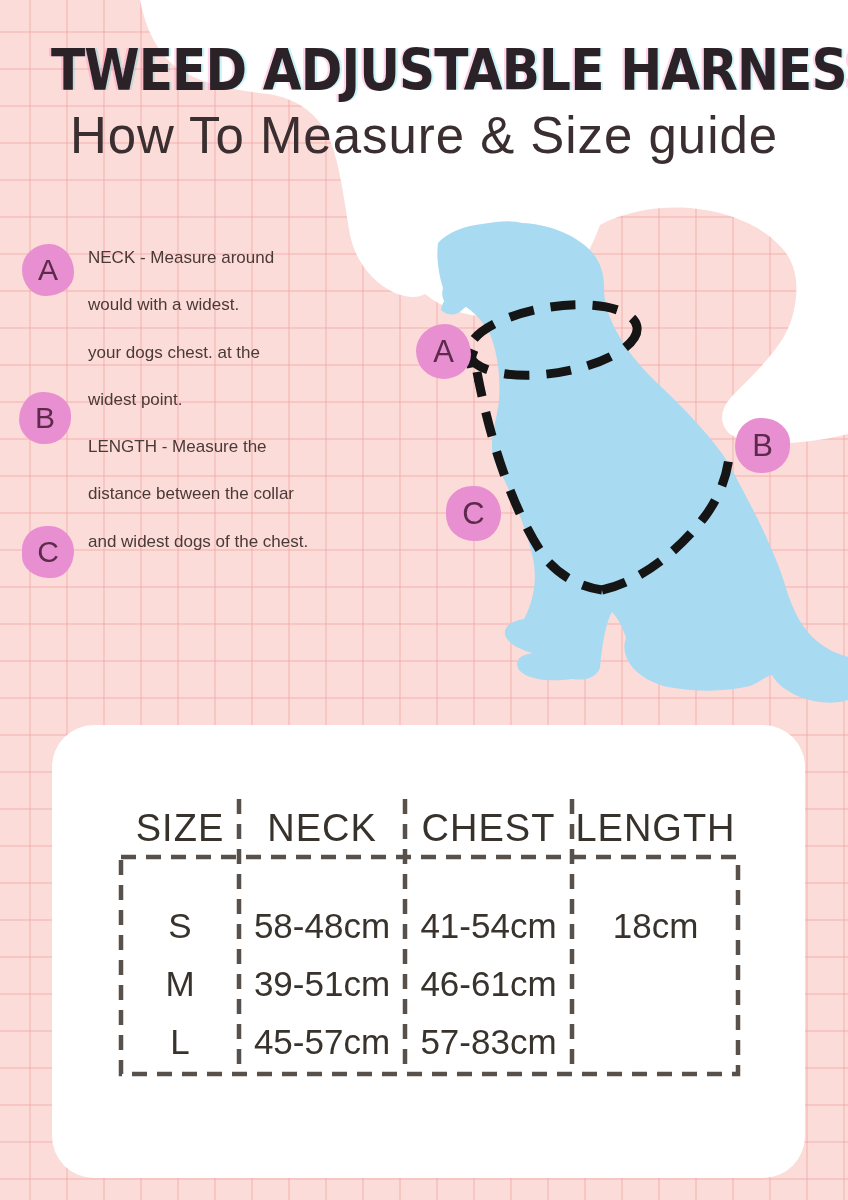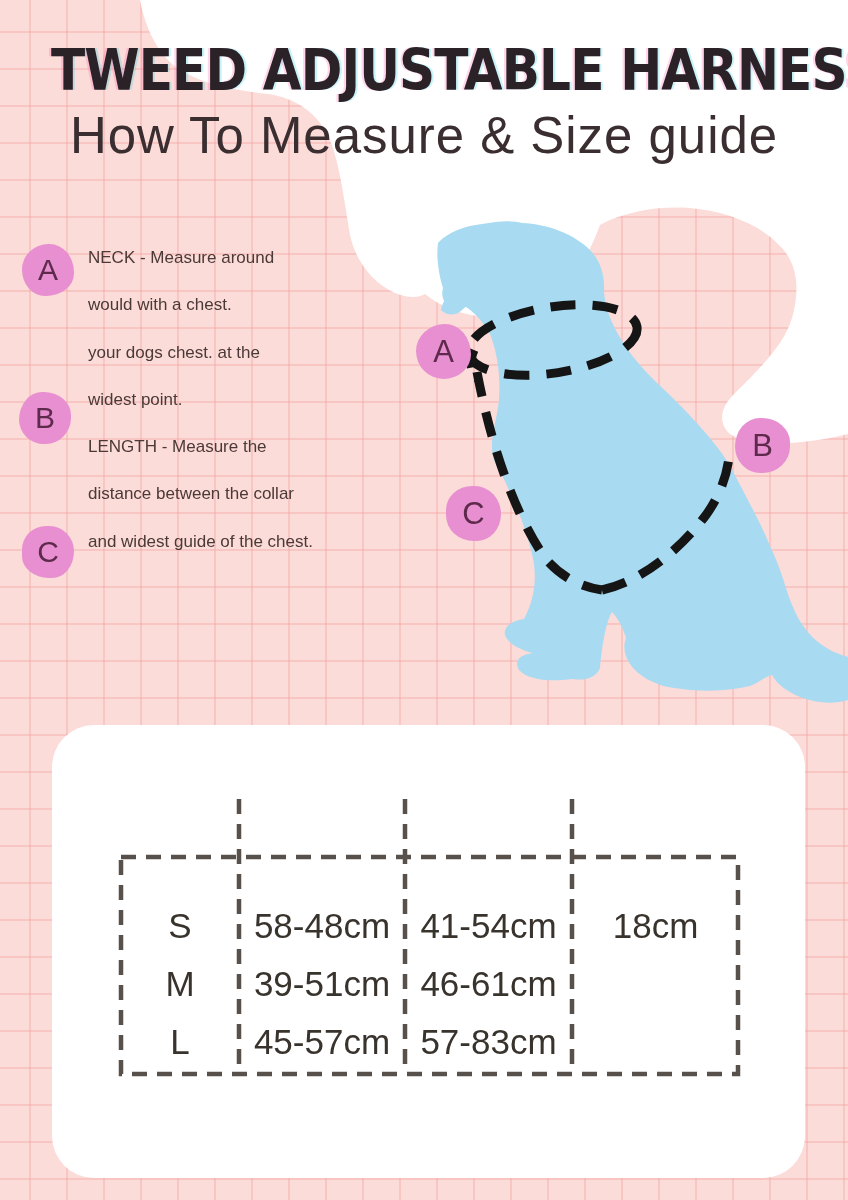--- a/index.html
+++ b/index.html
@@ -143,36 +143,42 @@
       <path stroke-dasharray="25 16" d="M 477 372 C 490 440 512 510 545 558 C 560 576 580 587 602 590"></path>
       <path stroke-dasharray="25 16" d="M 602 590 C 640 582 680 550 706 515 C 719 497 727 476 729 457"></path>
     </g>
   </svg>
 
   <div class="title">TWEED ADJUSTABLE HARNESS</div>
   <div class="subtitle">How To Measure &amp; Size guide</div>
 
   <div class="instructions">
     <div class="instr-line">NECK - Measure around</div>
-    <div class="instr-line">would with a chest.</div>
+    <div class="instr-line">would with a widest.</div>
     <div class="instr-line">your dogs chest. at the</div>
     <div class="instr-line">widest point.</div>
     <div class="instr-line">LENGTH - Measure the</div>
     <div class="instr-line">distance between the collar</div>
-    <div class="instr-line">and widest guide of the chest.</div>
+    <div class="instr-line">and widest dogs of the chest.</div>
   </div>
 
   <div class="badge badge-a">A</div>
   <div class="badge badge-b">B</div>
   <div class="badge badge-c">C</div>
 
   <div class="marker marker-a">A</div>
   <div class="marker marker-b">B</div>
   <div class="marker marker-c">C</div>
 
+  <div class="t-row t-head">
+    <div>SIZE</div>
+    <div>NECK</div>
+    <div>CHEST</div>
+    <div>LENGTH</div>
+  </div>
   <div class="t-row t-r0">
     <div>S</div>
     <div>58-48cm</div>
     <div>41-54cm</div>
     <div>18cm</div>
   </div>
   <div class="t-row t-r1">
     <div>M</div>
     <div>39-51cm</div>
     <div>46-61cm</div>

